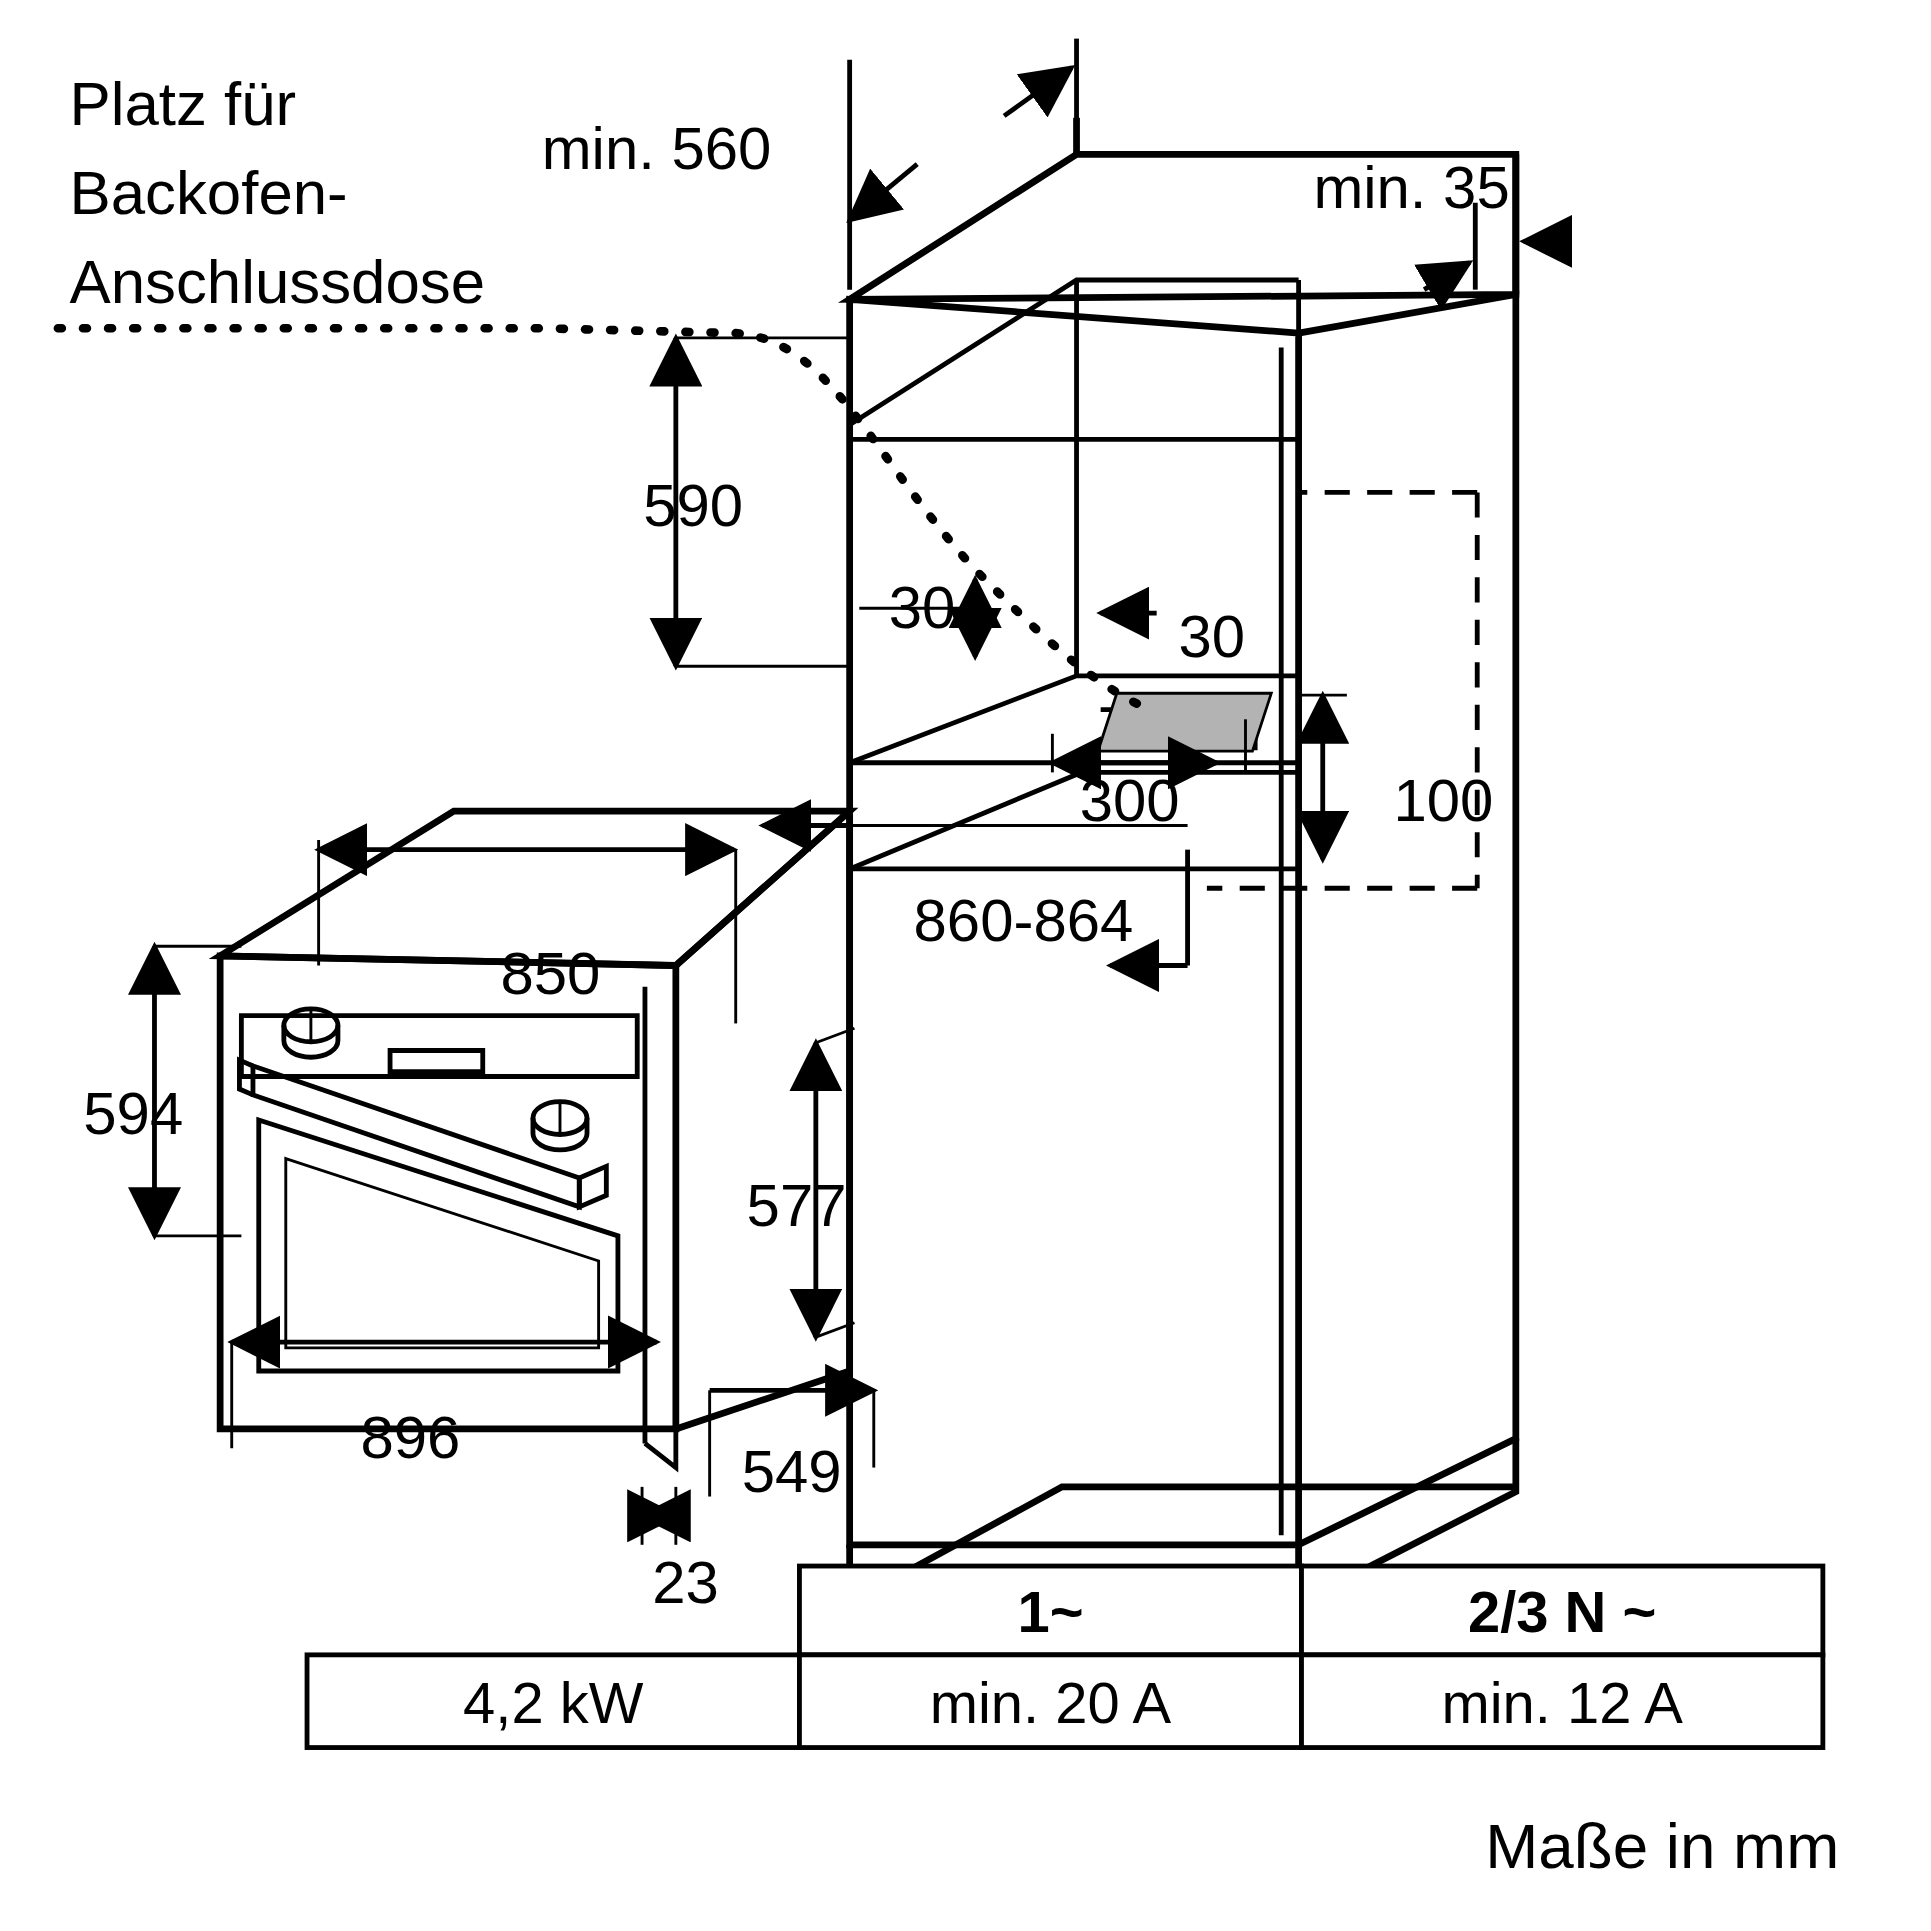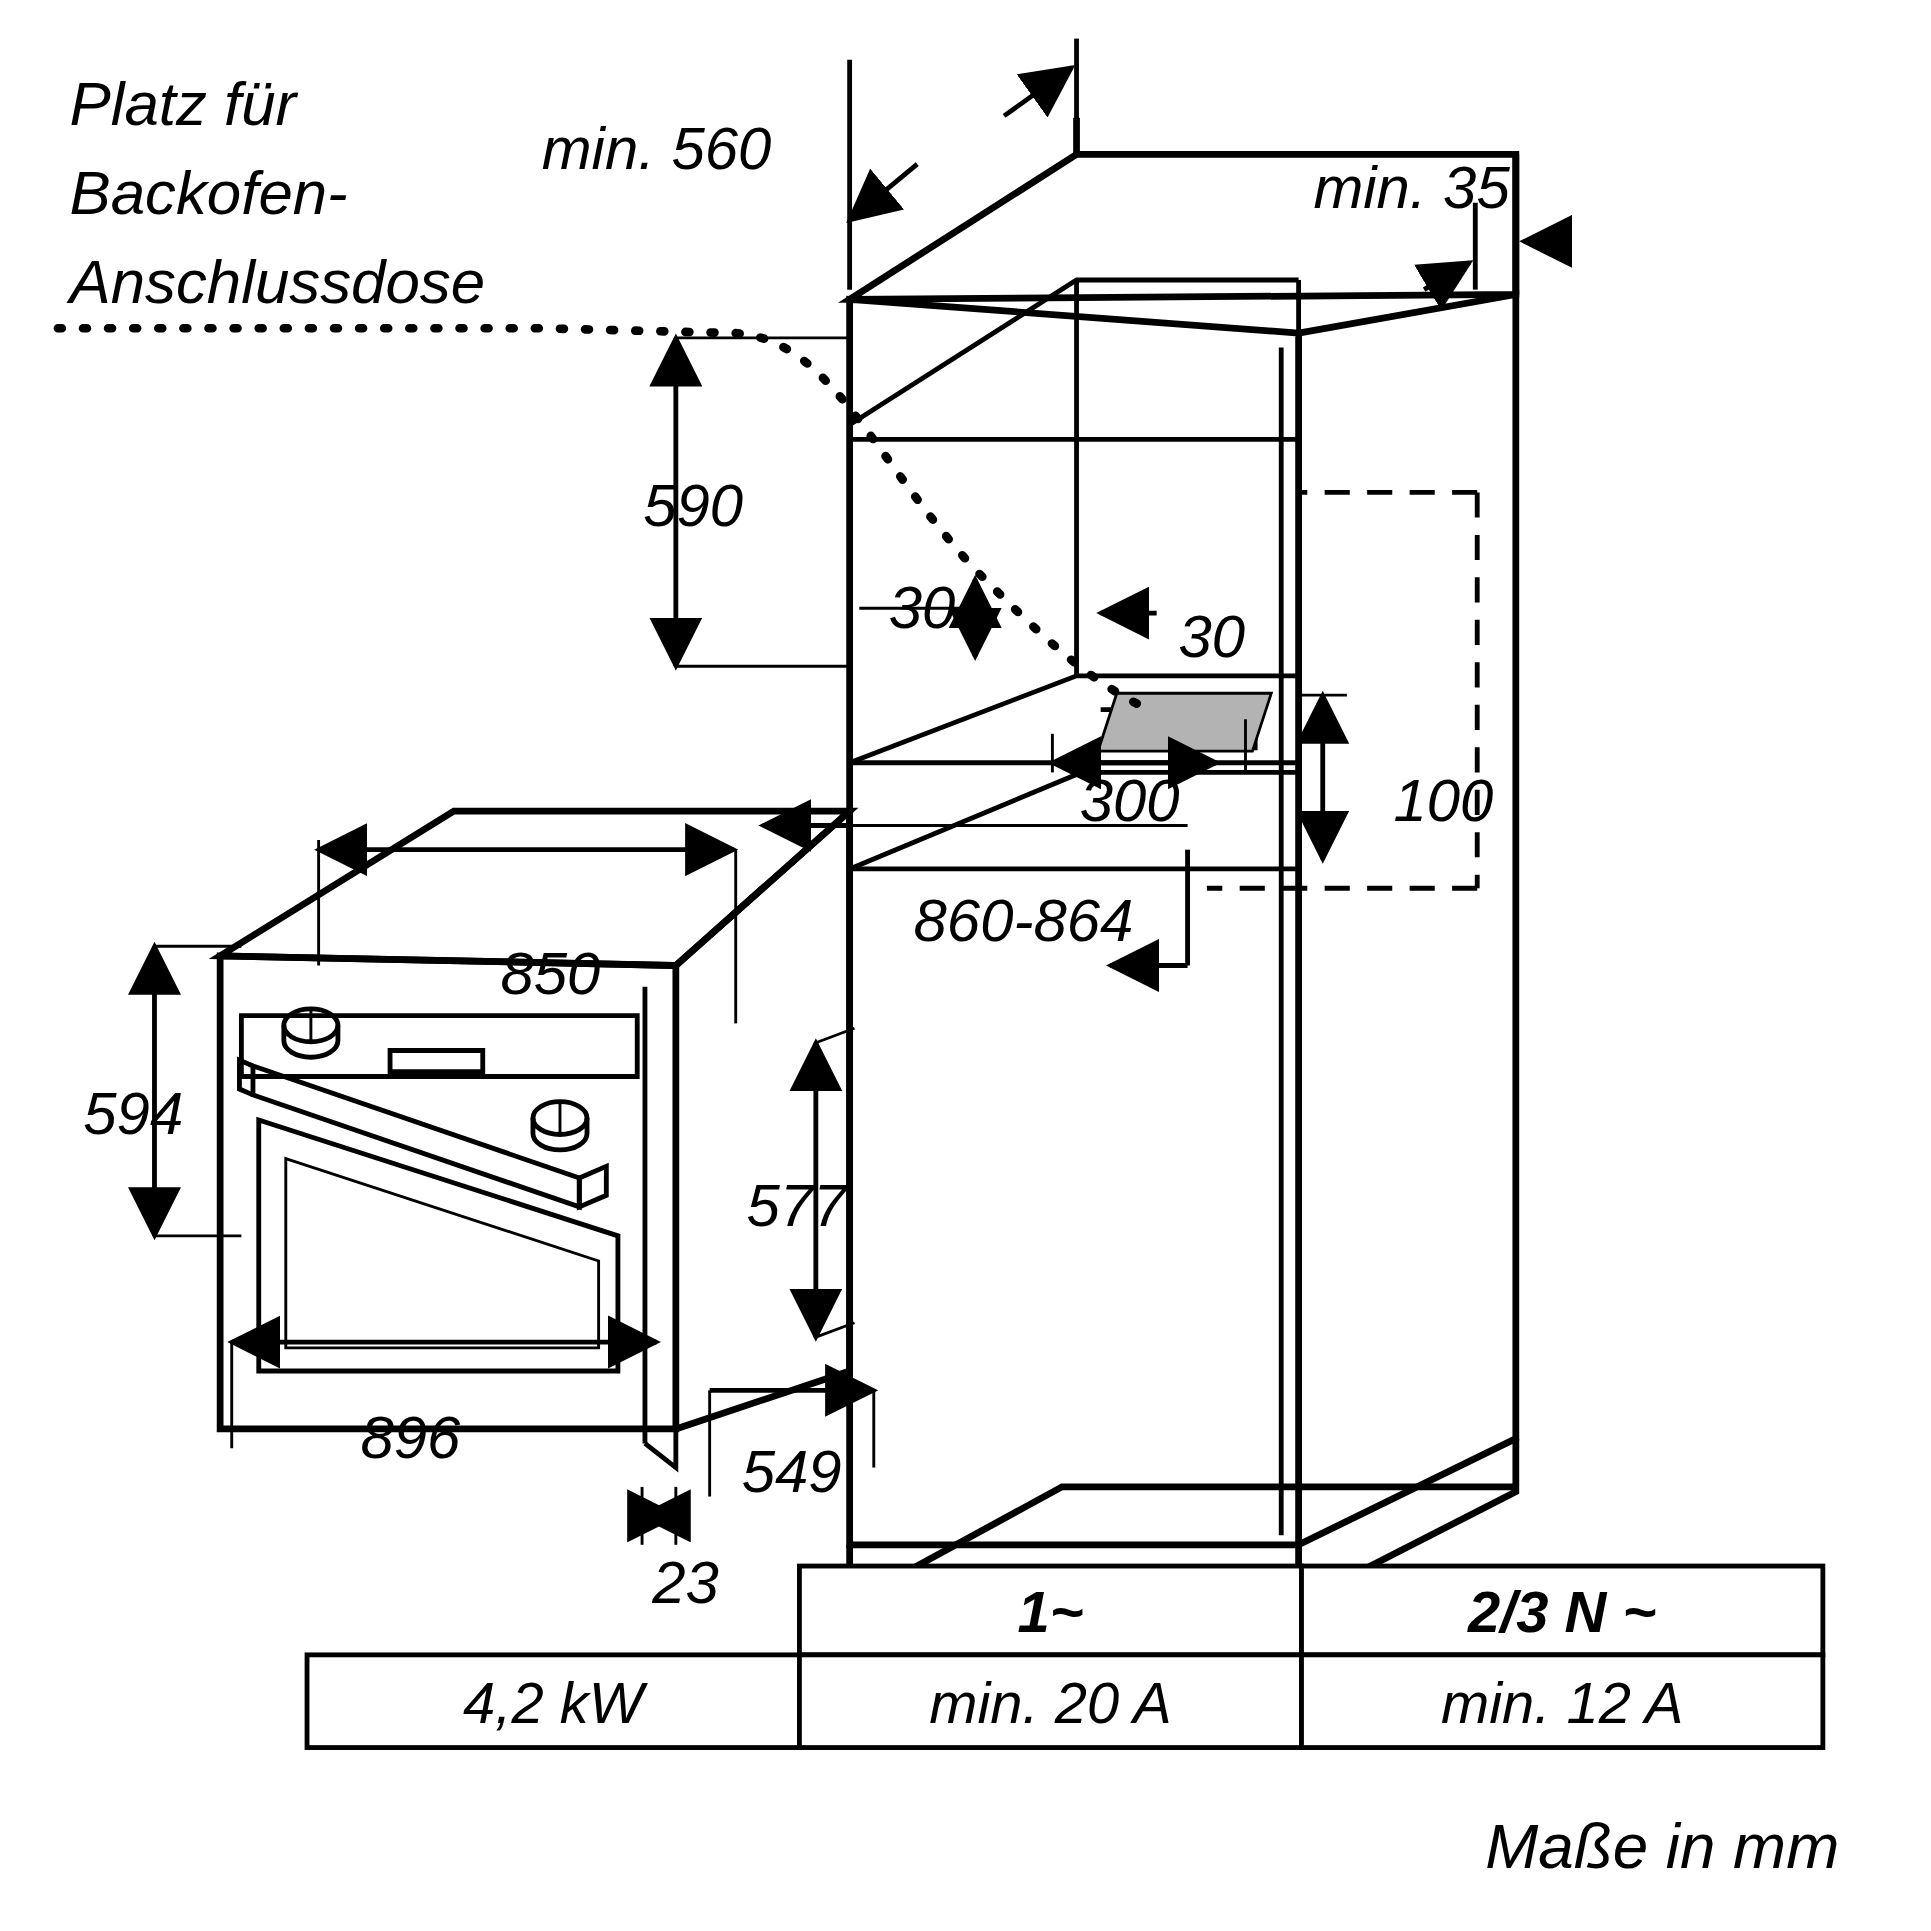--- a/index.html
+++ b/index.html
@@ -11,21 +11,20 @@
     width: 1931px;
     height: 1931px;
     font-family: "Liberation Sans", sans-serif;
     color: #000000;
     overflow: hidden;
   }
   #stage {
     position: relative;
     width: 1931px;
     height: 1931px;
-    font-style: italic;
   }
   svg.diagram {
     position: absolute;
     left: 0;
     top: 0;
     width: 1931px;
     height: 1931px;
   }
   text {
     font-family: "Liberation Sans", sans-serif;

